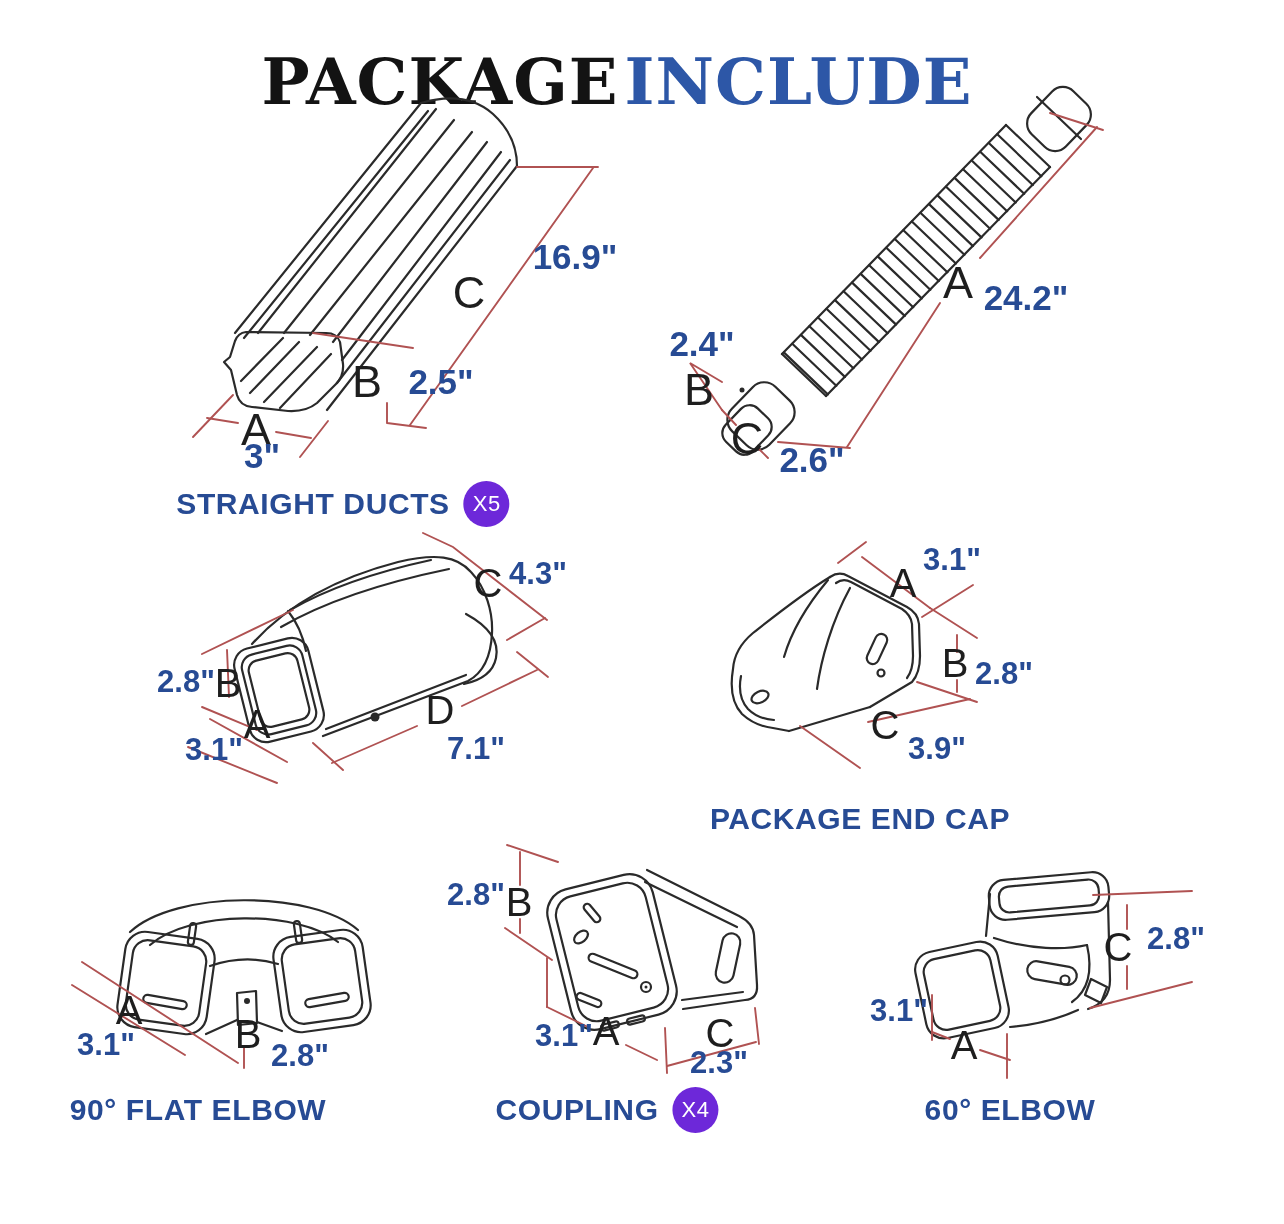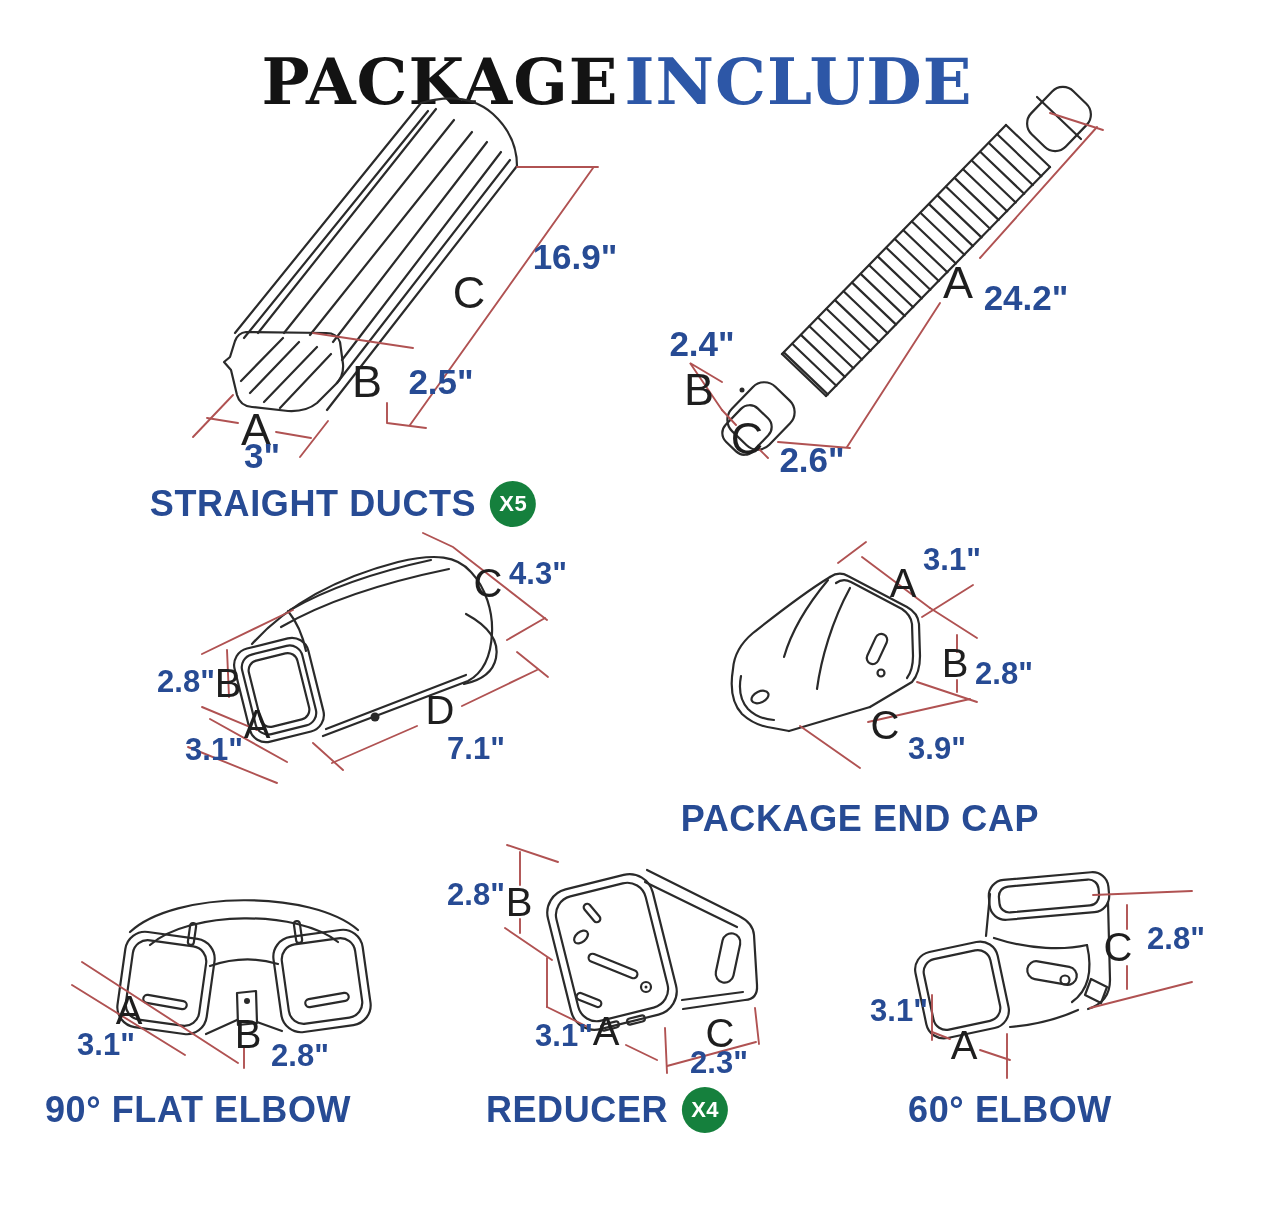--- a/index.html
+++ b/index.html
@@ -15,23 +15,23 @@
   .red{stroke:#b05252;stroke-width:1.9;fill:none;stroke-linecap:round;}
   .dot{fill:#2a2a2a;stroke:none;}
   .dim-letter{position:absolute;transform:translate(-50%,-50%);
               font-weight:400;font-size:40px;color:#1e1e1e;line-height:1;white-space:nowrap;}
   .dim-value{position:absolute;transform:translate(-50%,-50%);
              font-weight:700;font-size:31px;color:#274b94;line-height:1;white-space:nowrap;}
   .cell-lg .dim-letter{font-size:45px;}
   .cell-lg .dim-value{font-size:35px;}
   .caption-row{position:absolute;transform:translate(-50%,-50%);display:flex;align-items:center;
                gap:14px;white-space:nowrap;}
-  .caption{font-weight:700;font-size:36px;color:#274b94;letter-spacing:.6px;}
-  .badge{width:46px;height:46px;border-radius:50%;background:#15803d;color:#ffffff;
-         font-weight:700;font-size:22px;display:flex;align-items:center;justify-content:center;
+  .caption{font-weight:700;font-size:30px;color:#274b94;letter-spacing:.6px;}
+  .badge{width:46px;height:46px;border-radius:50%;background:#6d28d9;color:#ffffff;
+         font-weight:400;font-size:22px;display:flex;align-items:center;justify-content:center;
          letter-spacing:.5px;flex:0 0 auto;}
 </style>
 </head>
 <body>
 
 <div class="canvas">
 
   <h1 class="title"><span>PACKAGE</span><span class="blue">INCLUDE</span></h1>
 
   <section class="cell cell-lg" style="left:140px;top:90px;width:480px;height:440px">
@@ -262,21 +262,21 @@
         <path d="M 315 178 L 319 214"></path>
       </g>
     </svg>
     <span class="dim-letter" style="left:166px;top:201px">A</span>
     <span class="dim-value" style="left:124px;top:205px">3.1"</span>
     <span class="dim-letter" style="left:79px;top:72px">B</span>
     <span class="dim-value" style="left:36px;top:64px">2.8"</span>
     <span class="dim-letter" style="left:280px;top:203px">C</span>
     <span class="dim-value" style="left:279px;top:232px">2.3"</span>
     <div class="caption-row" style="left:167px;top:280px">
-      <span class="caption">REDUCER</span>
+      <span class="caption">COUPLING</span>
       <span class="badge">X4</span>
     </div>
   </section>
 
   <section class="cell" style="left:850px;top:850px;width:434px;height:290px">
     <svg width="434" height="290" viewBox="0 0 434 290">
       <g class="ink">
         <g transform="translate(199,46) rotate(-5)">
           <rect x="-60" y="-20" width="120" height="40" rx="16"></rect>
           <rect x="-50" y="-13" width="100" height="26" rx="10"></rect>

